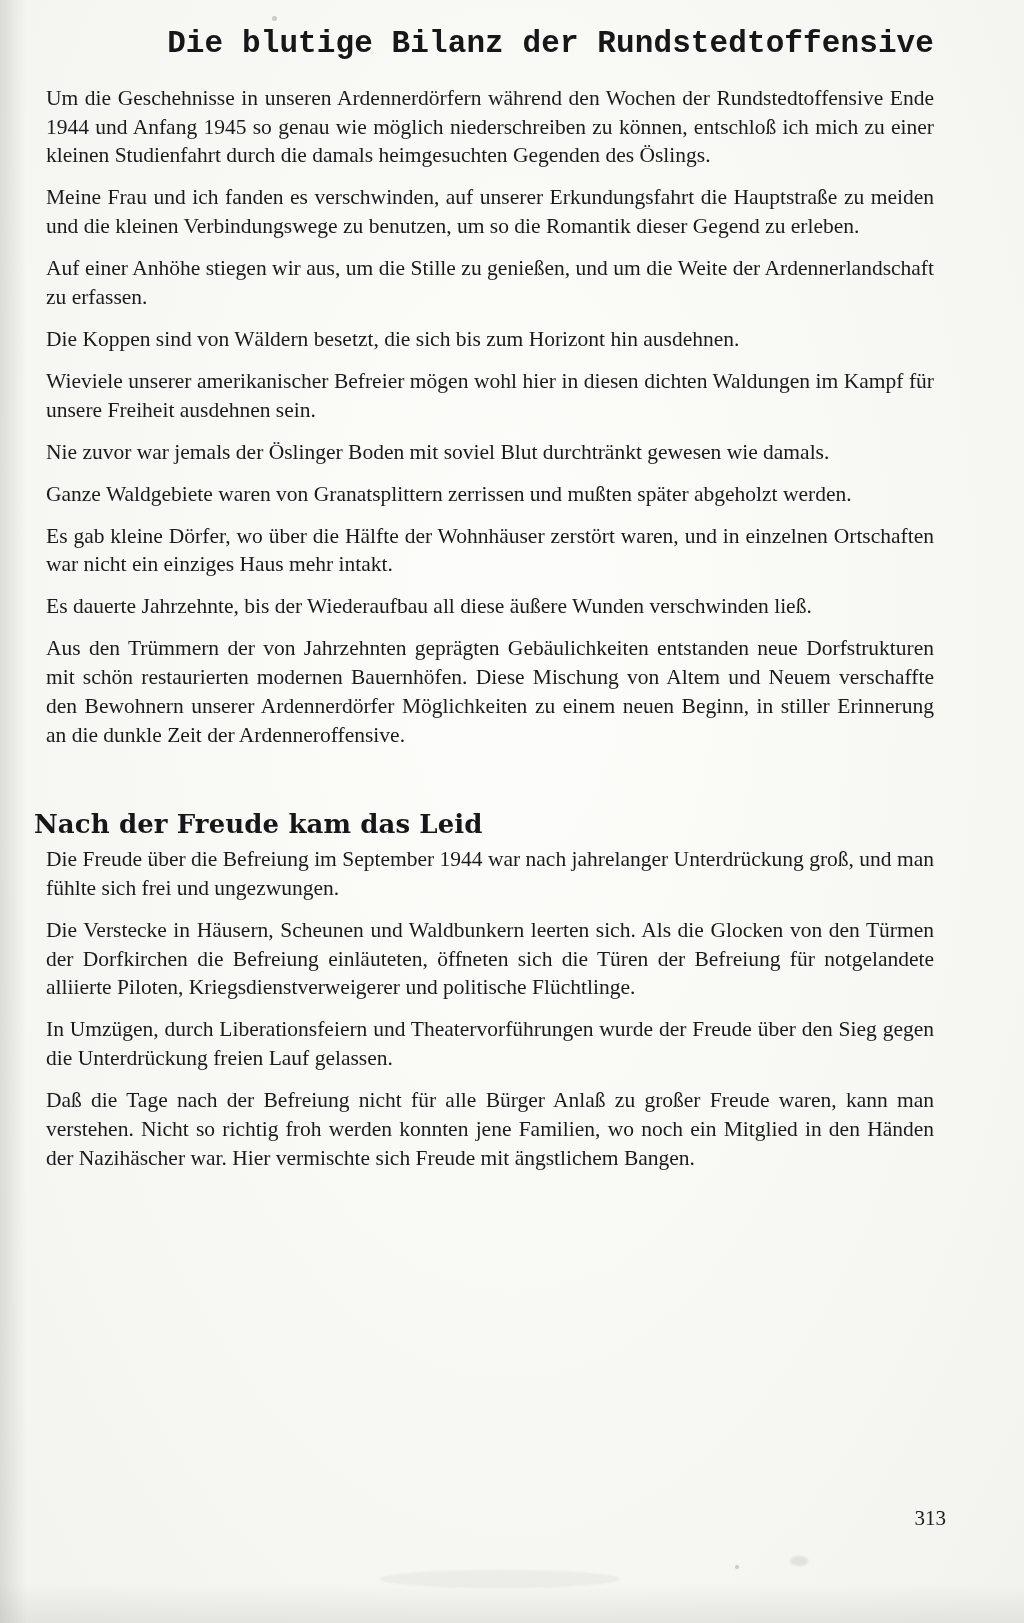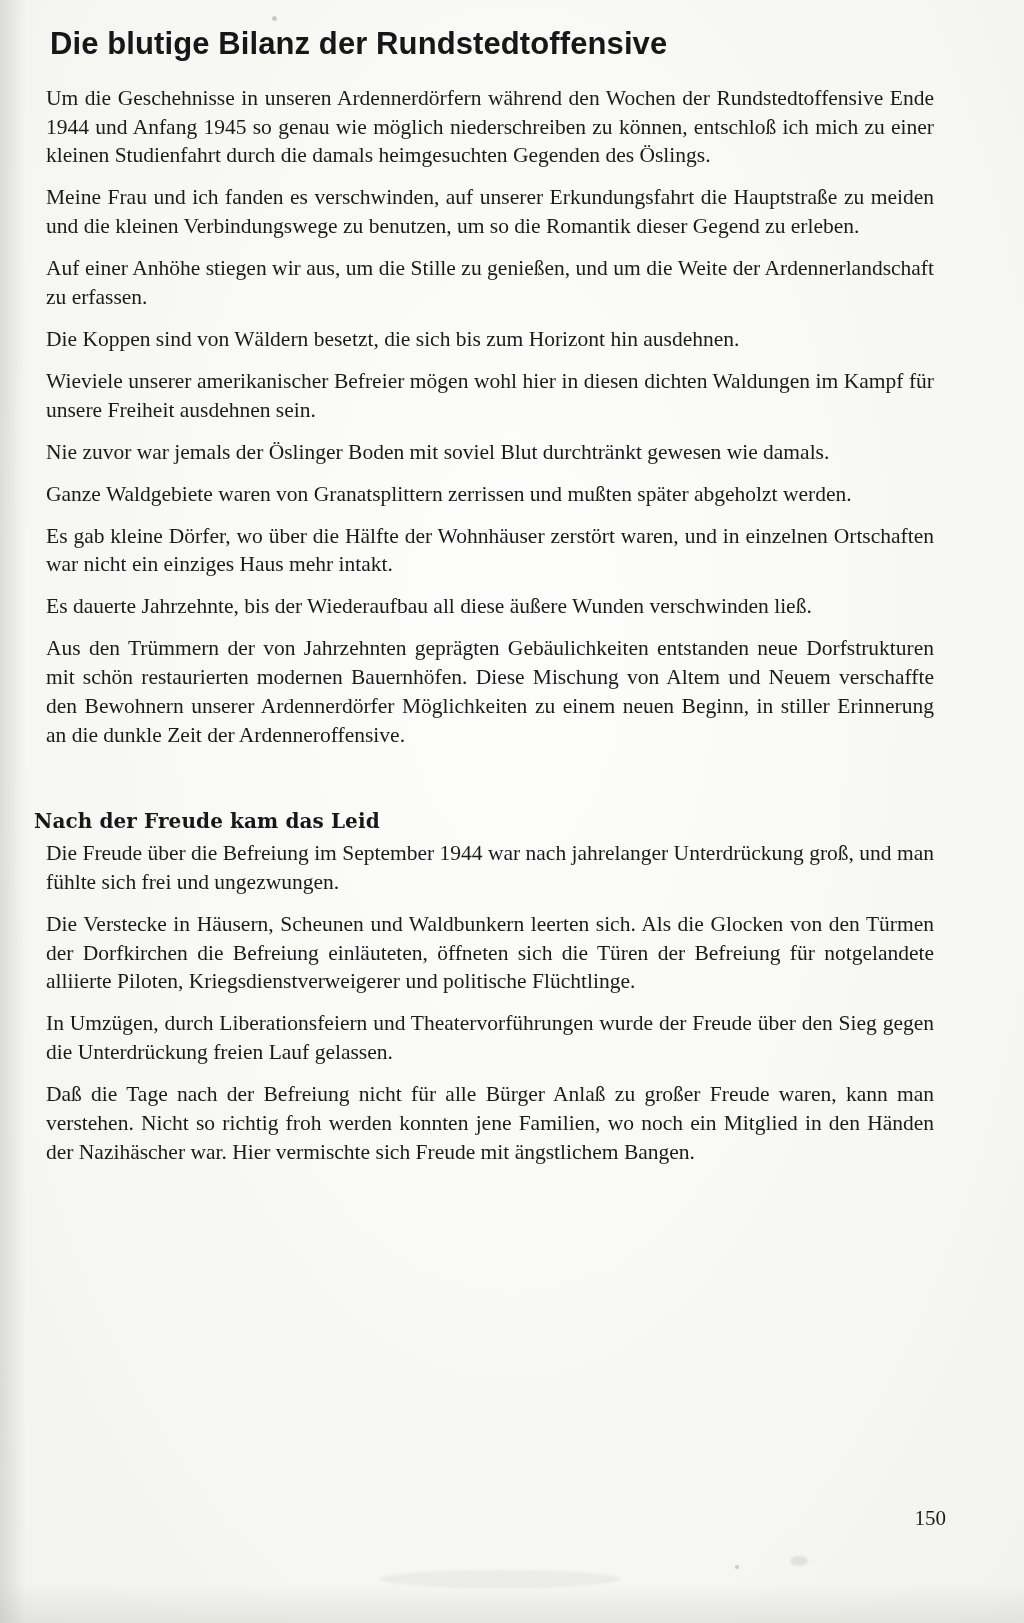--- a/index.html
+++ b/index.html
@@ -39,44 +39,45 @@
     background: linear-gradient(to top, rgba(170,170,165,0.22), rgba(255,255,255,0));
     pointer-events: none;
   }
   .content {
     position: absolute;
     left: 34px;
     top: 26px;
     width: 900px;
   }
   h1.title {
-    font-family: Liberation Sans, sans-serif;
+    font-family: Liberation Mono, monospace;
     font-weight: 700;
     font-size: 31px;
     line-height: 1.15;
     letter-spacing: 0.1px;
     color: #17171a;
-    margin: 0 0 22px 16px;
+    margin: 0 0 22px 0;
+    text-align: right;
   }
   p.para {
     font-size: 21.5px;
     line-height: 1.345;
     color: #1b1b1e;
     margin: 0 0 13px 12px;
     text-align: justify;
     -webkit-hyphens: manual;
     hyphens: manual;
   }
   .section-gap {
     height: 46px;
   }
   h2.subhead {
     font-family: "DejaVu Serif", serif;
     font-weight: 700;
-    font-size: 20px;
+    font-size: 26px;
     color: #17171a;
     margin: 0 0 6px 0;
     letter-spacing: 0.1px;
   }
   .page-number {
     position: absolute;
     right: 78px;
     bottom: 92px;
     font-size: 21px;
     color: #1b1b1e;
@@ -126,15 +127,15 @@
 
     <h2 class="subhead">Nach der Freude kam das Leid</h2>
 
     <p class="para">Die Freude über die Befreiung im September 1944 war nach jahrelanger Unterdrückung groß, und man fühlte sich frei und ungezwungen.</p>
     <p class="para">Die Verstecke in Häusern, Scheunen und Waldbunkern leerten sich. Als die Glocken von den Türmen der Dorfkirchen die Befreiung einläuteten, öffneten sich die Türen der Befreiung für notgelandete alliierte Piloten, Kriegsdienstverweigerer und politische Flüchtlinge.</p>
     <p class="para">In Umzügen, durch Liberationsfeiern und Theatervorführungen wurde der Freude über den Sieg gegen die Unterdrückung freien Lauf gelassen.</p>
     <p class="para">Daß die Tage nach der Befreiung nicht für alle Bürger Anlaß zu großer Freude waren, kann man verstehen. Nicht so richtig froh werden konnten jene Familien, wo noch ein Mitglied in den Händen der Nazihäscher war. Hier vermischte sich Freude mit ängstlichem Bangen.</p>
 
   </div>
 
-  <div class="page-number">150</div>
+  <div class="page-number">313</div>
 
 </div>
 
 </body></html>

